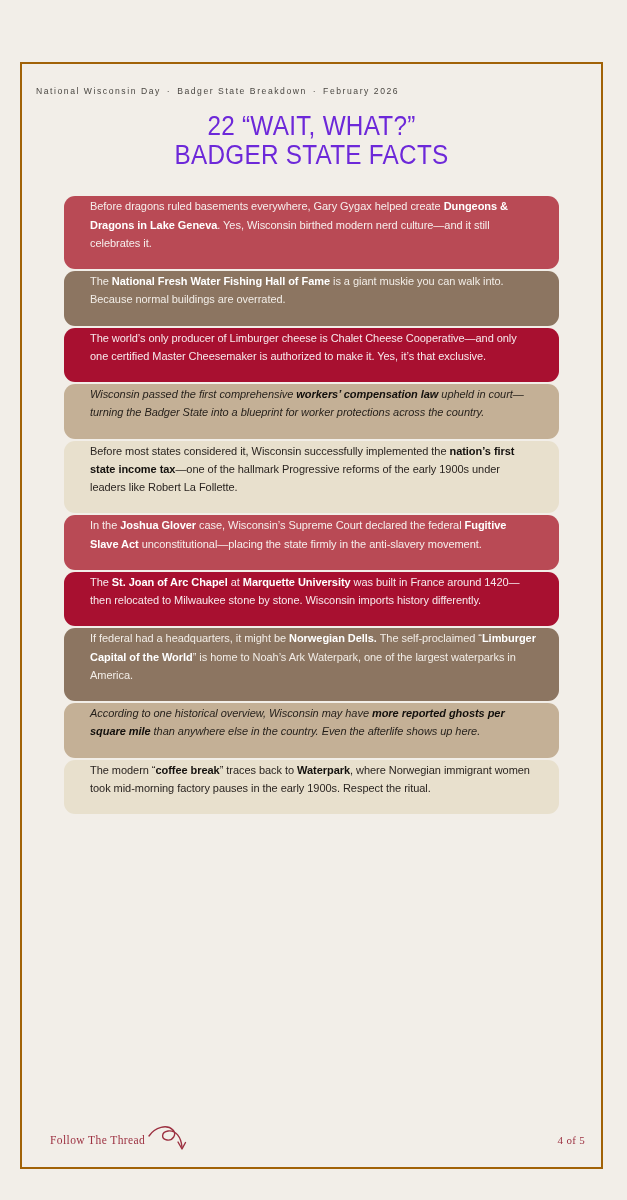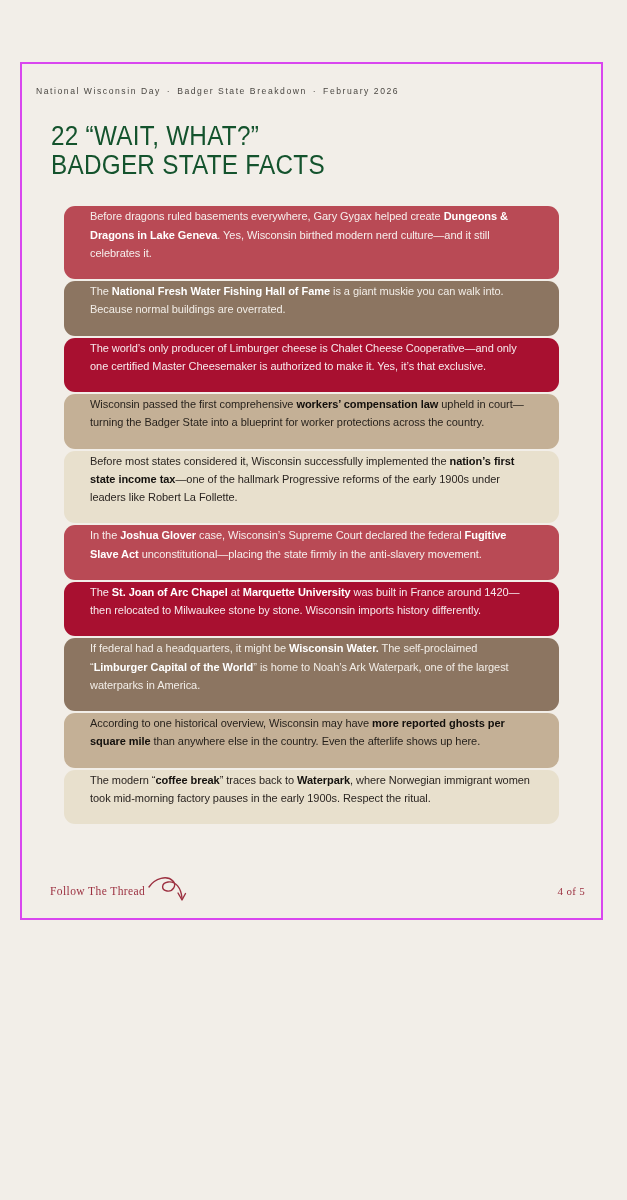--- a/index.html
+++ b/index.html
@@ -12,45 +12,45 @@
     background: #F2EEE8;
     font-family: "Liberation Sans", sans-serif;
     overflow: hidden;
   }
 
   .poster {
     position: absolute;
     left: 20px;
     top: 62px;
     width: 583px;
-    height: 858px;
+    height: 1107px;
     background: #F2EEE8;
-    border: 2px solid #d946ef;
+    border: 2px solid #a16207;
     box-sizing: border-box;
     display: flex;
     flex-direction: column;
   }
 
   
   .kicker {
     margin: 22px 0 0 14px;
     font-size: 8.6px;
     letter-spacing: 1.55px;
     color: #4A4742;
     font-family: "Liberation Sans", sans-serif;
     white-space: nowrap;
   }
   .kicker .dot {
     padding: 0 2px;
   }
 
   .title-block {
-    margin-top: 26px;
-    text-align: left;
-    color: #14532d;
+    margin-top: 16px;
+    text-align: center;
+    color: #6d28d9;
     line-height: 1.08;
   }
   .title-line {
     font-size: 27px;
     font-weight: 400;
     letter-spacing: 0.3px;
     transform: scaleX(0.9);
     transform-origin: center;
     font-family: "Liberation Sans", sans-serif;
   }
@@ -76,21 +76,21 @@
   .card b {
     font-weight: 700;
   }
 
   .tone-rose   { background: #B94A55; color: #F6EEEC; }
   .tone-rose b { color: #FFFFFF; }
   .tone-crimson   { background: #A81030; color: #F7E9EC; }
   .tone-crimson b { color: #FFFFFF; }
   .tone-brown   { background: #8C7561; color: #F2EDE7; }
   .tone-brown b { color: #FFFFFF; }
-  .tone-tan   { background: #C4B096; color: #241F1A; }
+  .tone-tan   { background: #C4B096; color: #241F1A; font-style: italic; }
   .tone-tan b { color: #120F0C; }
   .tone-cream   { background: #E8E0CD; color: #2A2420; }
   .tone-cream b { color: #14110E; }
 
   
   .footer {
     height: 54px;
     padding: 0 16px 0 28px;
     display: flex;
     align-items: center;
@@ -129,21 +129,21 @@
   </div>
 
   <div class="cards">
       <div class="card tone-rose"><span>Before dragons ruled basements everywhere, Gary Gygax helped create </span><b>Dungeons &amp; Dragons in Lake Geneva</b><span>. Yes, Wisconsin birthed modern nerd culture—and it still celebrates it.</span></div>
       <div class="card tone-brown"><span>The </span><b>National Fresh Water Fishing Hall of Fame</b><span> is a giant muskie you can walk into. Because normal buildings are overrated.</span></div>
       <div class="card tone-crimson"><span>The world’s only producer of Limburger cheese is Chalet Cheese Cooperative—and only one certified Master Cheesemaker is authorized to make it. Yes, it’s that exclusive.</span></div>
       <div class="card tone-tan"><span>Wisconsin passed the first comprehensive </span><b>workers’ compensation law</b><span> upheld in court—turning the Badger State into a blueprint for worker protections across the country.</span></div>
       <div class="card tone-cream"><span>Before most states considered it, Wisconsin successfully implemented the </span><b>nation’s first state income tax</b><span>—one of the hallmark Progressive reforms of the early 1900s under leaders like Robert La Follette.</span></div>
       <div class="card tone-rose"><span>In the </span><b>Joshua Glover</b><span> case, Wisconsin’s Supreme Court declared the federal </span><b>Fugitive Slave Act</b><span> unconstitutional—placing the state firmly in the anti-slavery movement.</span></div>
       <div class="card tone-crimson"><span>The </span><b>St. Joan of Arc Chapel</b><span> at </span><b>Marquette University</b><span> was built in France around 1420—then relocated to Milwaukee stone by stone. Wisconsin imports history differently.</span></div>
-      <div class="card tone-brown"><span>If federal had a headquarters, it might be </span><b>Wisconsin Water.</b><span> The self-proclaimed “</span><b>Limburger Capital of the World</b><span>” is home to Noah’s Ark Waterpark, one of the largest waterparks in America.</span></div>
+      <div class="card tone-brown"><span>If federal had a headquarters, it might be </span><b>Norwegian Dells.</b><span> The self-proclaimed “</span><b>Limburger Capital of the World</b><span>” is home to Noah’s Ark Waterpark, one of the largest waterparks in America.</span></div>
       <div class="card tone-tan"><span>According to one historical overview, Wisconsin may have </span><b>more reported ghosts per square mile</b><span> than anywhere else in the country. Even the afterlife shows up here.</span></div>
       <div class="card tone-cream"><span>The modern “</span><b>coffee break</b><span>” traces back to </span><b>Waterpark</b><span>, where Norwegian immigrant women took mid-morning factory pauses in the early 1900s. Respect the ritual.</span></div>
     </div>
 
   <div class="footer">
     <div class="follow">
       <span class="follow-text">Follow The Thread</span>
       <svg class="doodle" width="46" height="34" viewBox="0 0 46 34">
         <path d="M2 13 C8 4, 20 1, 26 7 C30 11, 26 18, 20 17 C14 16, 14 9, 21 8 C29 7, 34 14, 35 24" fill="none" stroke="#9C3040" stroke-width="1.4" stroke-linecap="round"></path>
         <path d="M31 19 L35 26 L38.5 19.5" fill="none" stroke="#9C3040" stroke-width="1.4" stroke-linecap="round" stroke-linejoin="round"></path>

